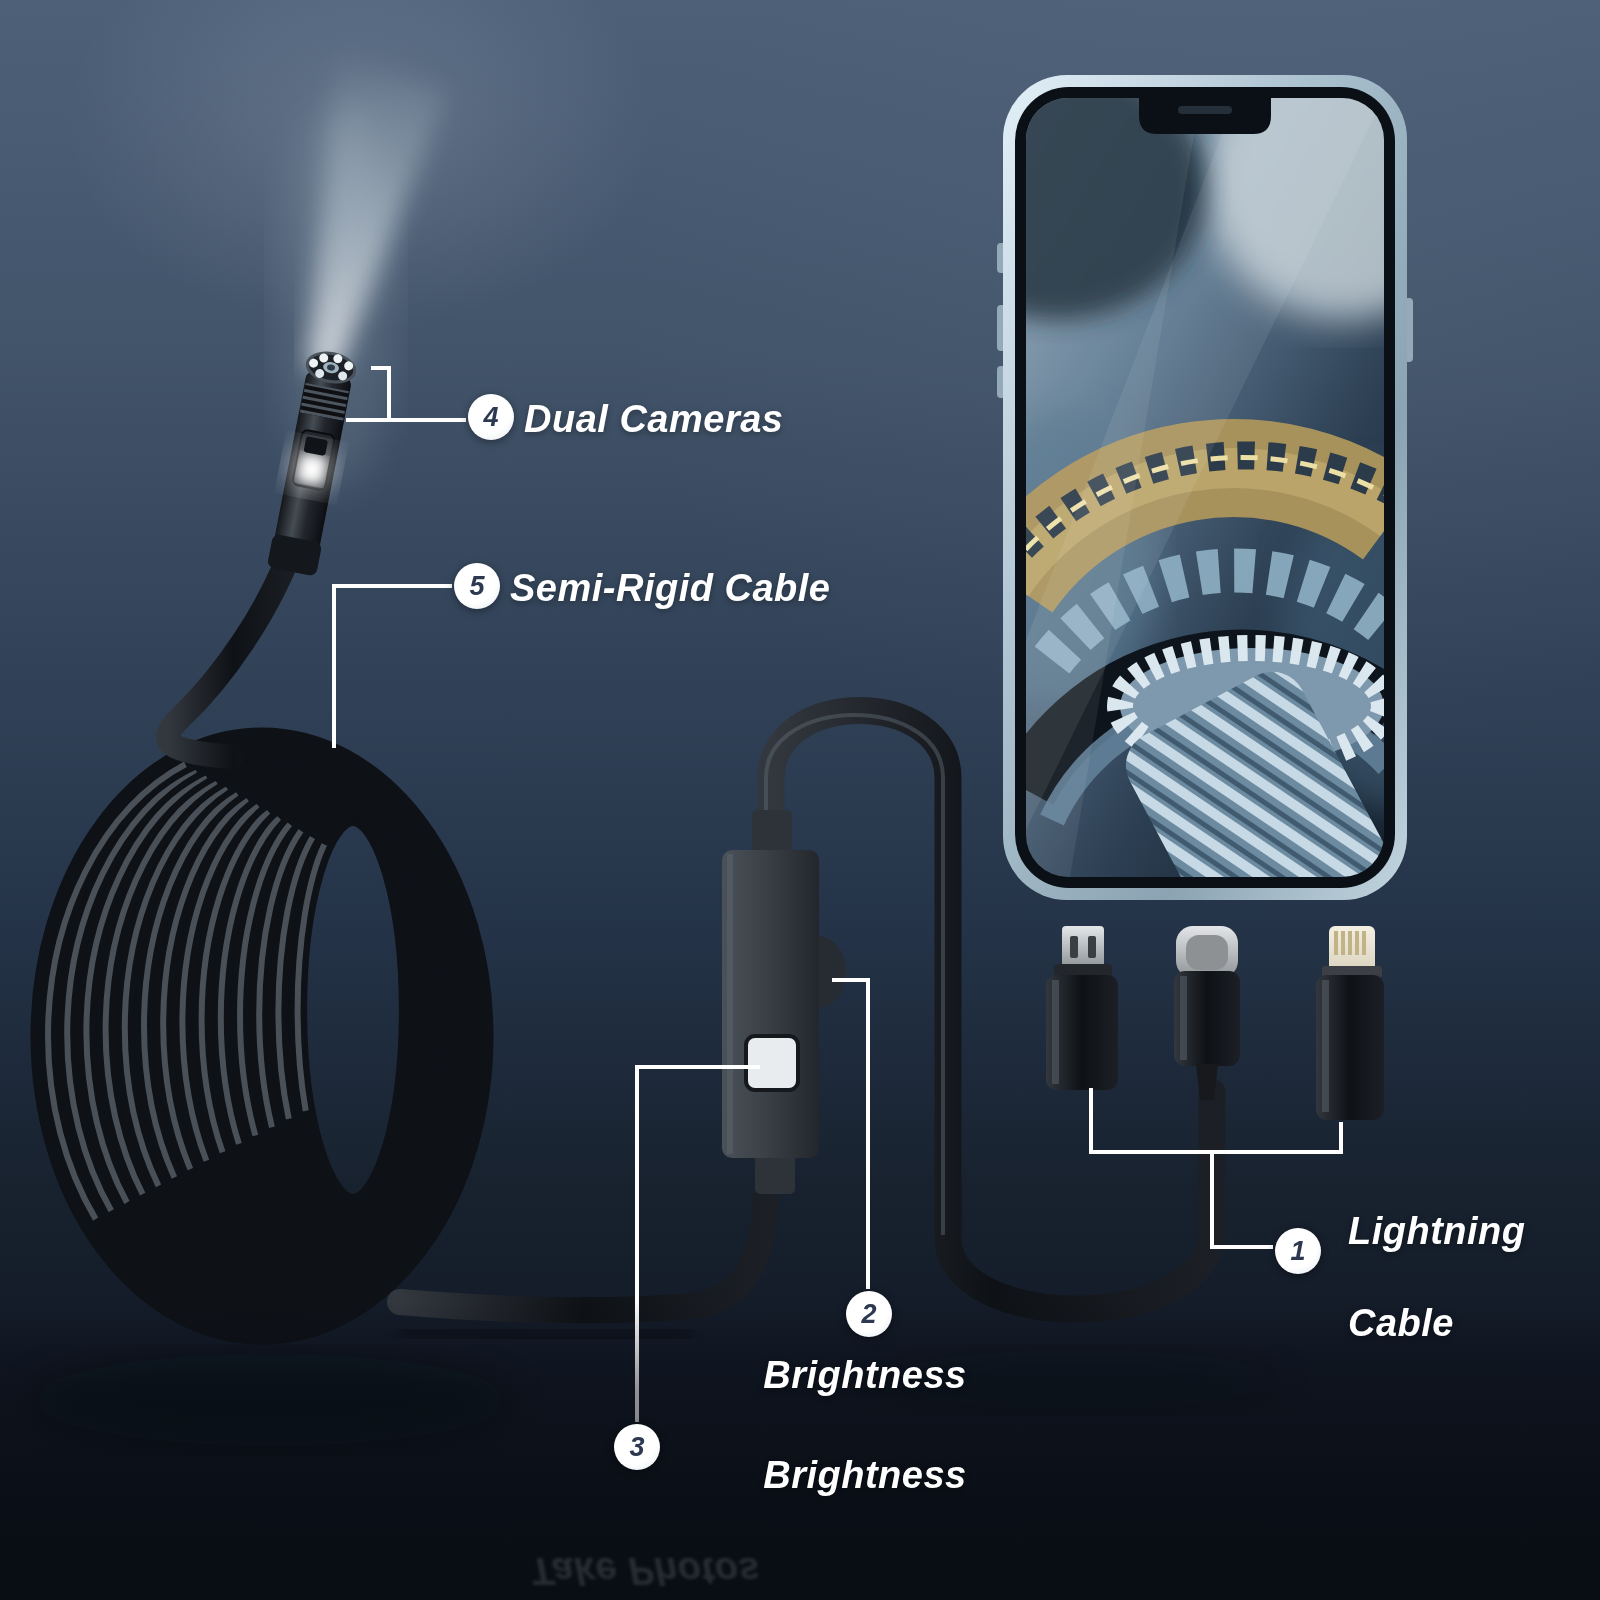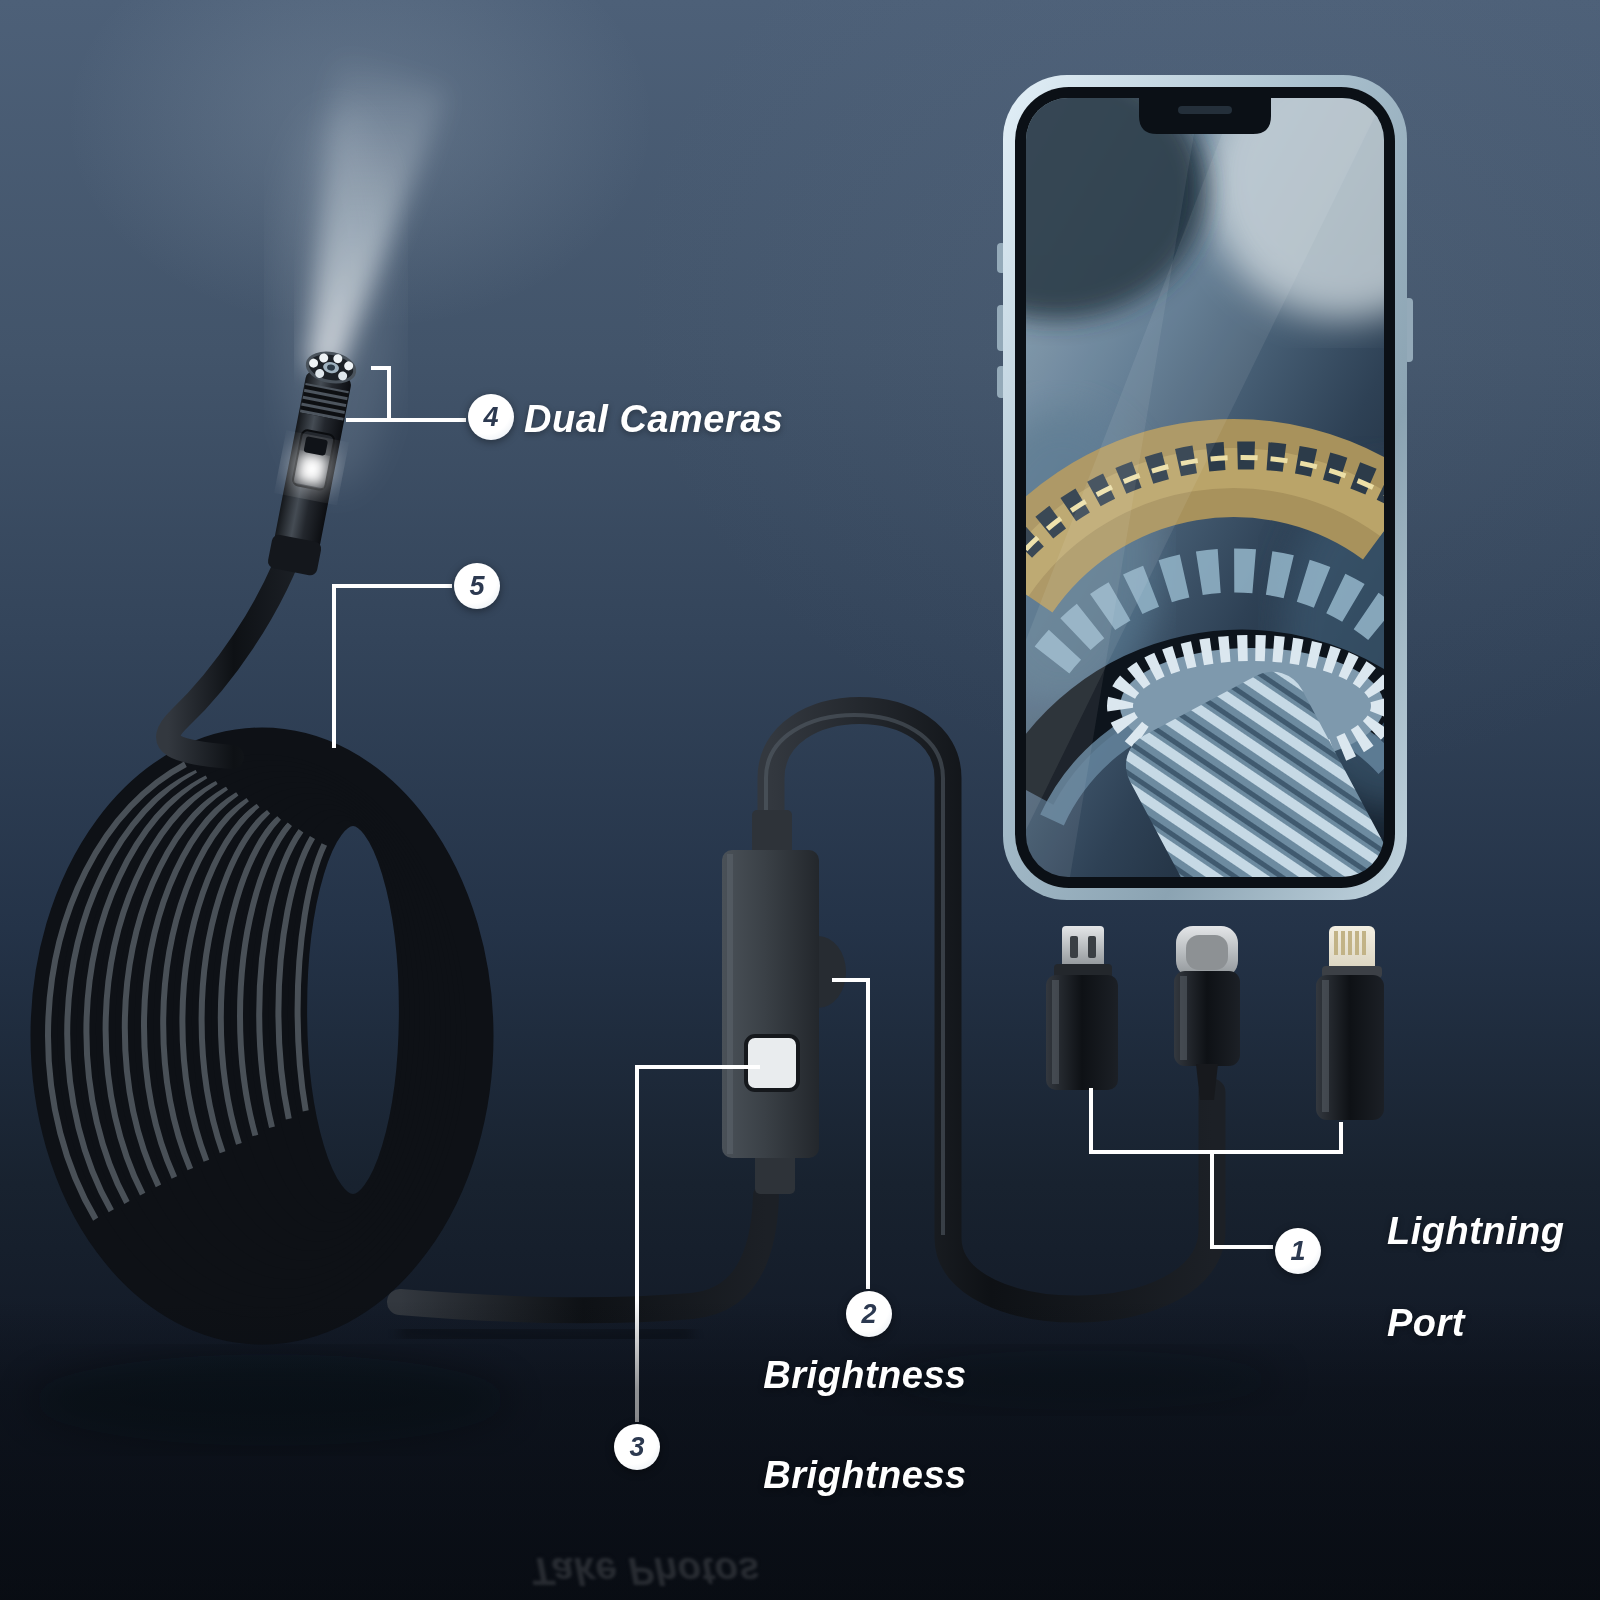--- a/index.html
+++ b/index.html
@@ -268,26 +268,27 @@
 <div class="floor"></div>
 
 <div class="callout-badge" style="left:468px;top:394px;">
   <span>4</span>
 </div>
 <div class="callout-text" style="left:524px;top:396px;">Dual Cameras</div>
 
 <div class="callout-badge" style="left:454px;top:563px;">
   <span>5</span>
 </div>
+<div class="callout-text" style="left:510px;top:565px;">Semi-Rigid Cable</div>
 
 <div class="callout-badge" style="left:1275px;top:1228px;">
   <span>1</span>
 </div>
-<div class="callout-text" style="left:1387px;top:1208px;"><span>Lightning</span><br>
-<span>Port</span></div>
+<div class="callout-text" style="left:1348px;top:1208px;"><span>Lightning</span><br>
+<span>Cable</span></div>
 
 <div class="callout-badge" style="left:846px;top:1291px;">
   <span>2</span>
 </div>
 <div class="callout-text center lh52" style="left:700px;top:1350px;width:330px;"><span>Brightness</span><br>
 <span>Brightness</span></div>
 
 <div class="callout-badge" style="left:614px;top:1424px;">
   <span>3</span>
 </div>

